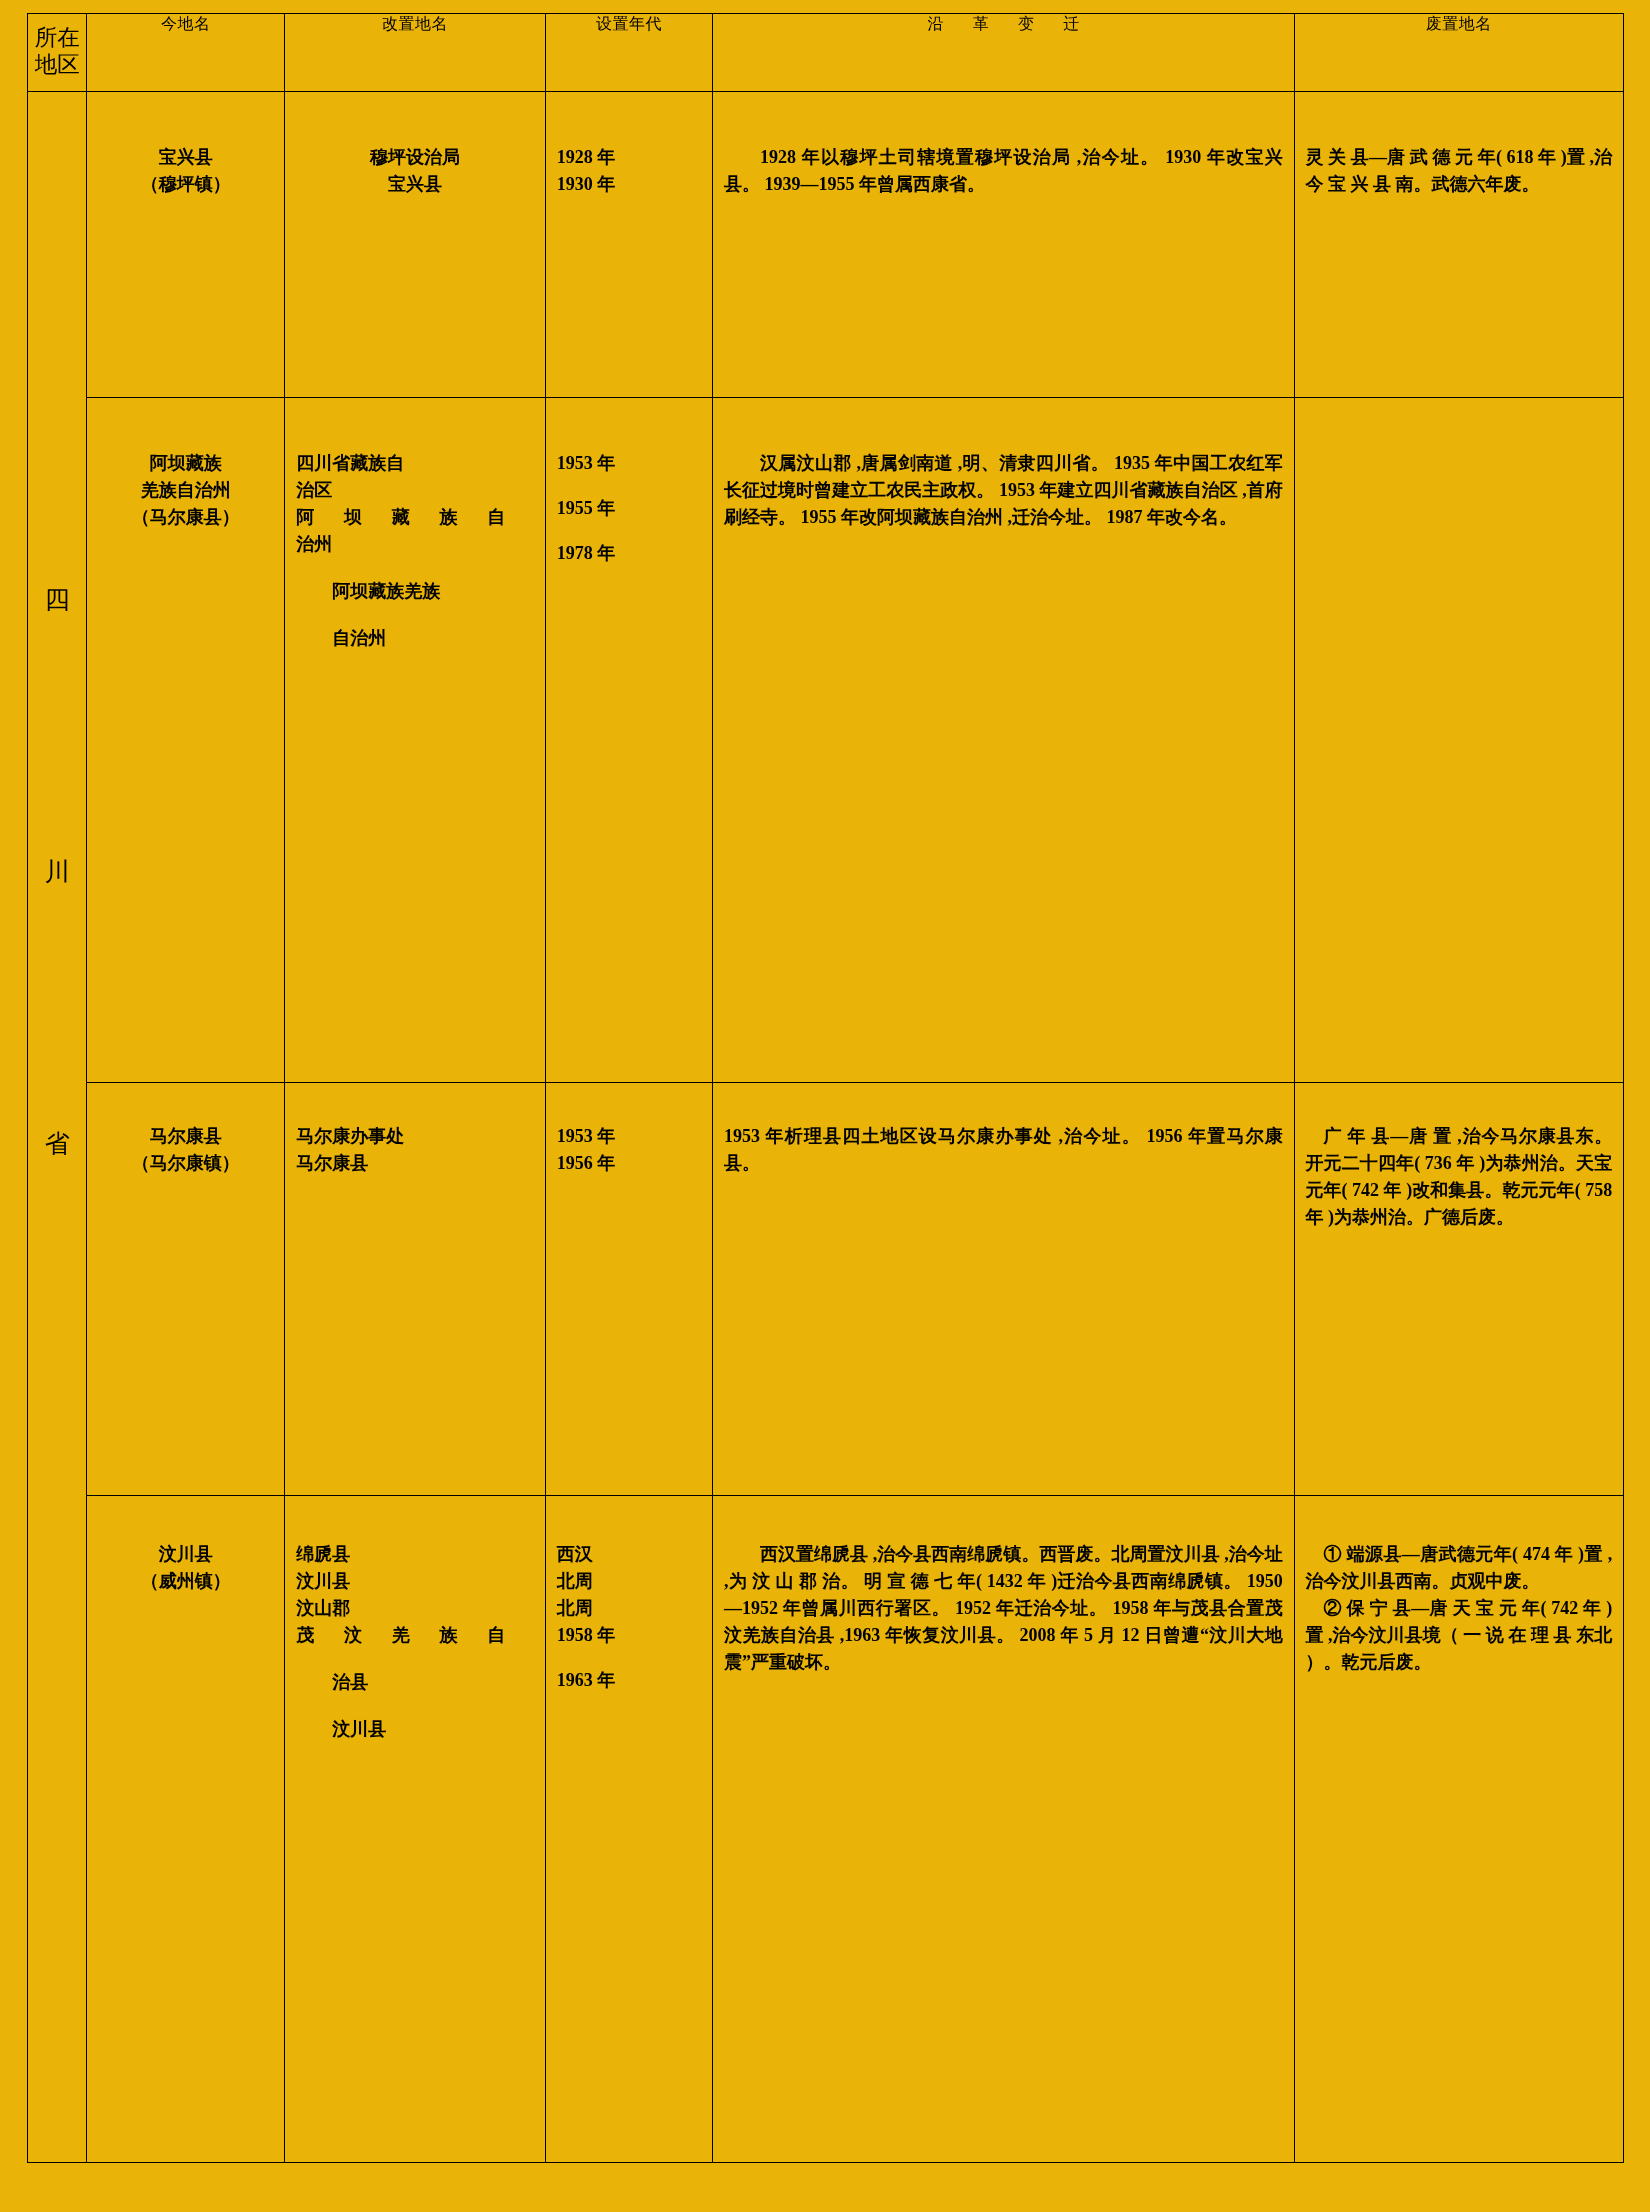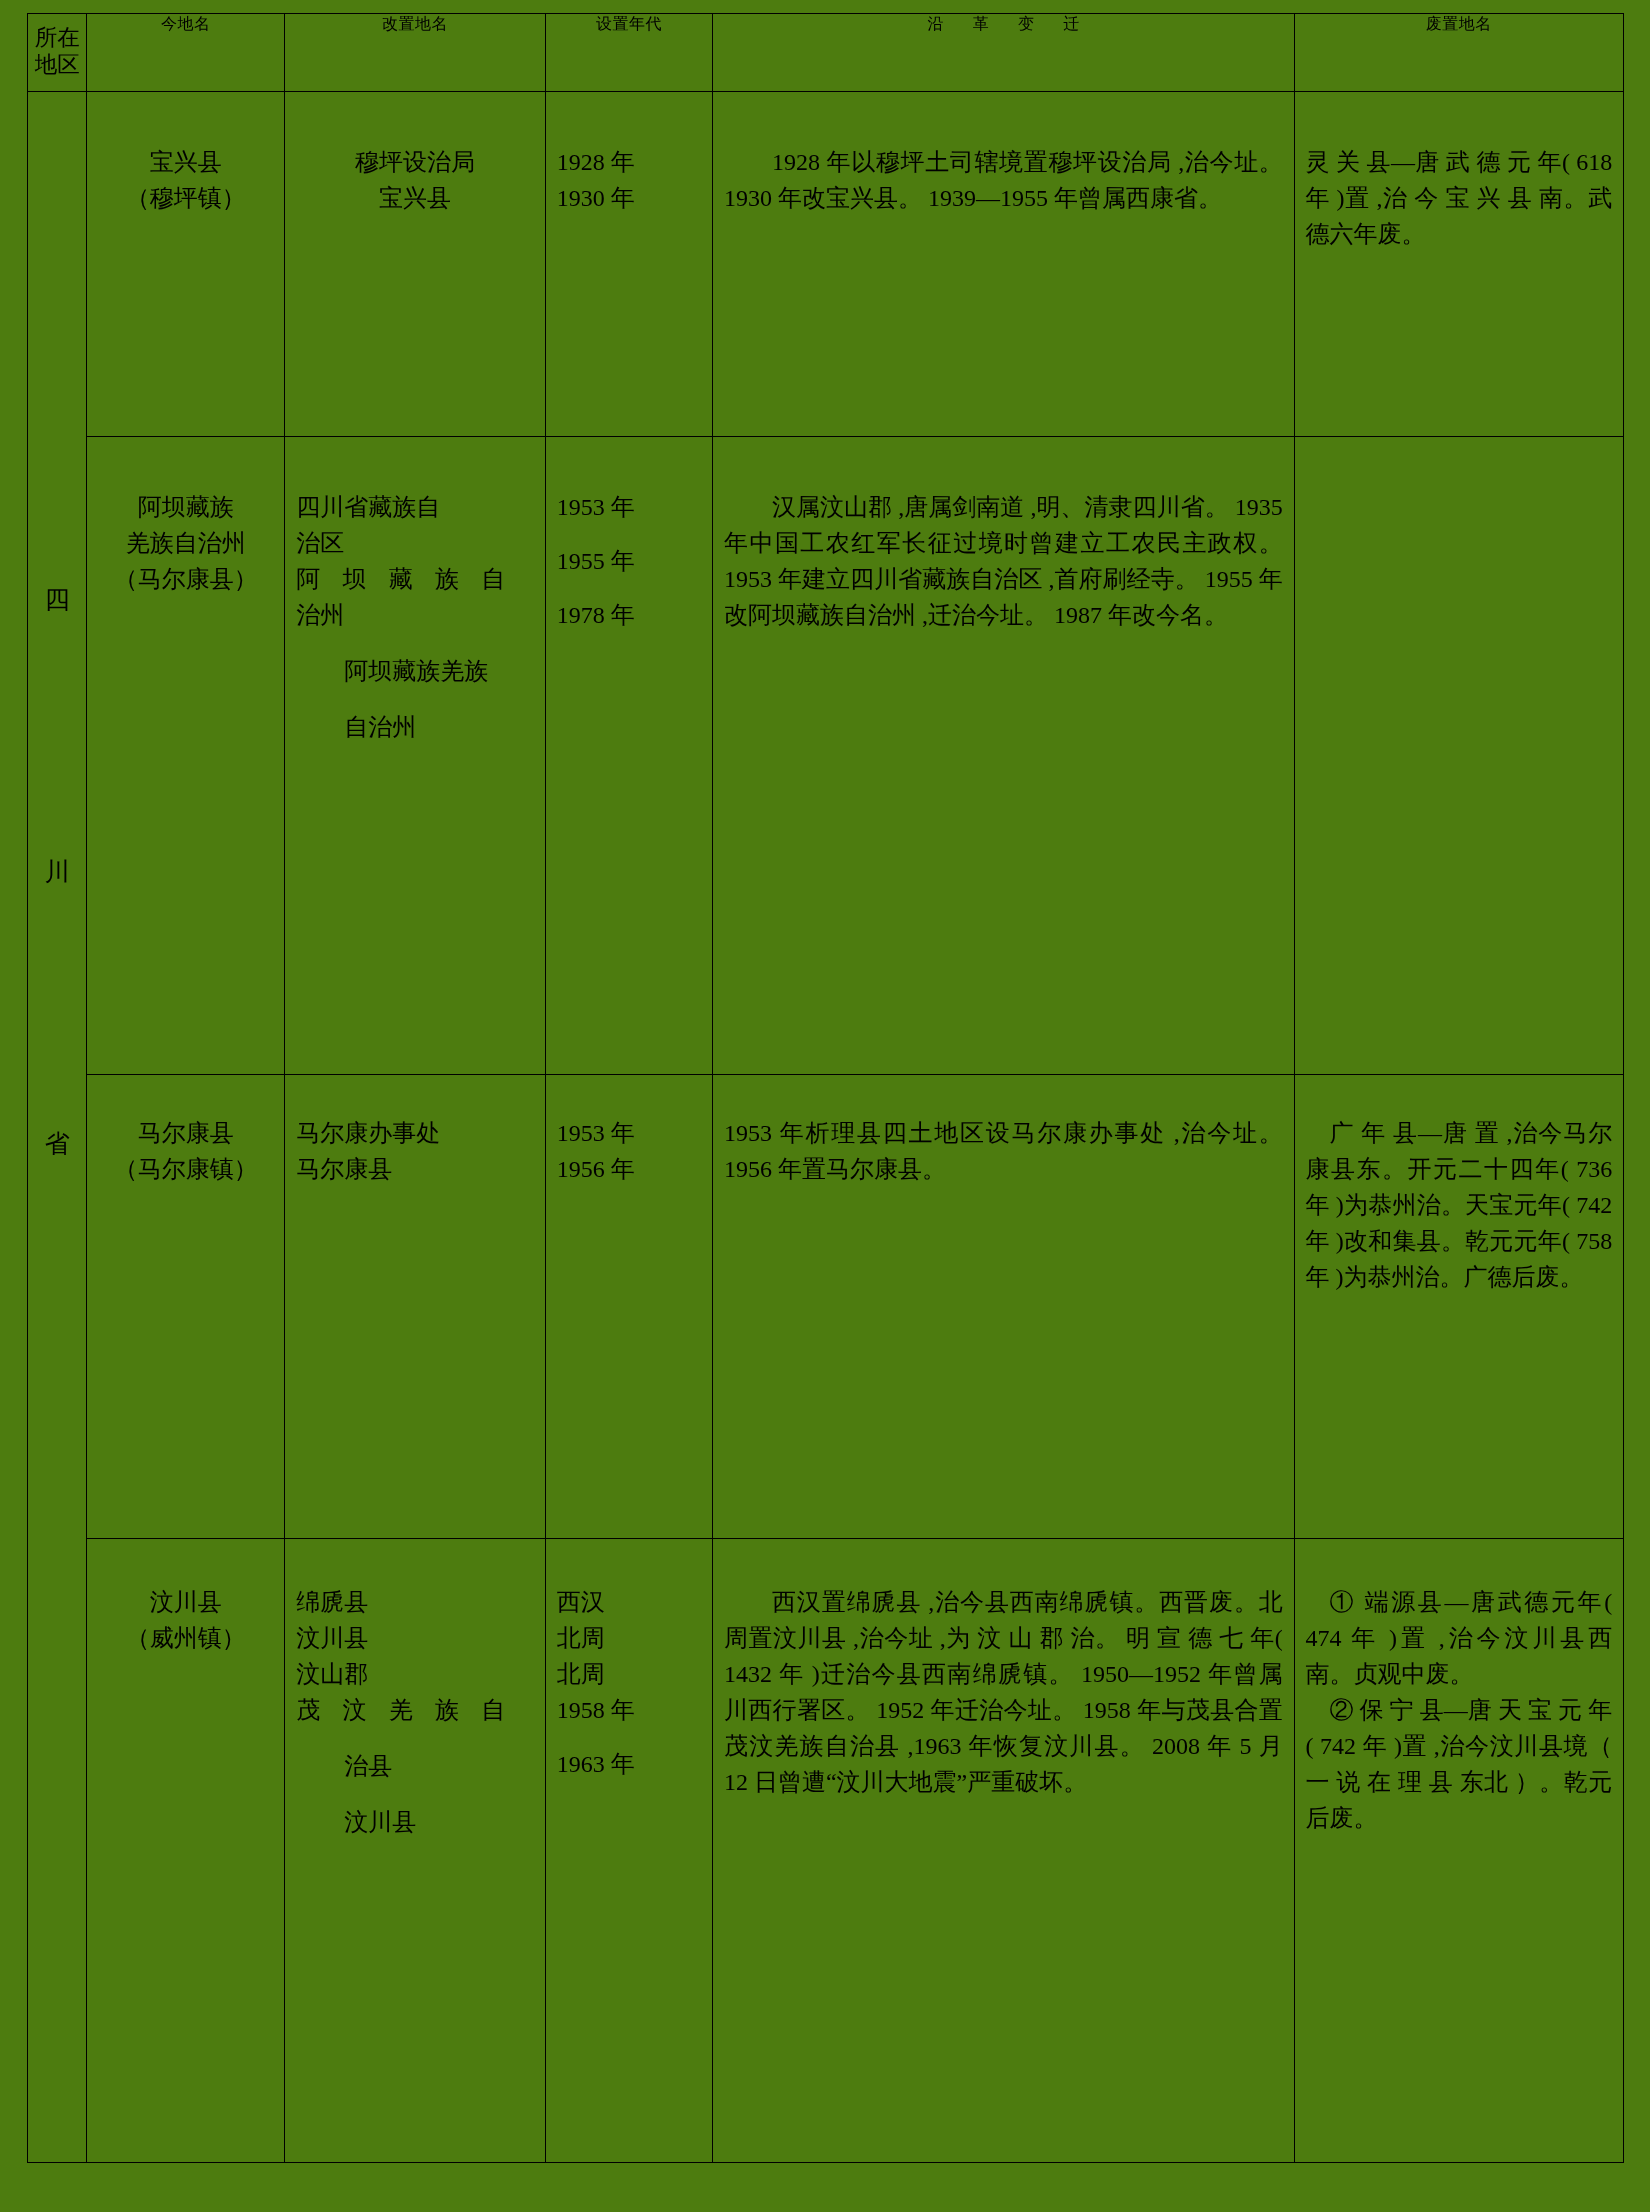--- a/index.html
+++ b/index.html
@@ -10,21 +10,21 @@
   body {
     font-family: "Liberation Serif", "DejaVu Serif", serif;
     color: #000000;
   }
   .page {
     width: 1651px;
     height: 2212px;
     position: relative;
     box-sizing: border-box;
     padding: 12.6px 27px 0 27px;
-    background: #4d7c0f;
+    background: #eab308;
   }
   table.gazetteer {
     border-collapse: collapse;
     width: 100%;
     table-layout: fixed;
   }
   table.gazetteer th,
   table.gazetteer td {
     border: 1.8px solid #000000;
     vertical-align: top;
@@ -71,22 +71,23 @@
     align-items: center;
   }
   .vert-label span {
     display: block;
   }
   .vert-label span.v1 { margin-top: 491px; }
   .vert-label span.v2 { margin-top: 239px; }
   .vert-label span.v3 { margin-top: 239px; }
 
   td.cell {
-    font-size: 24px;
+    font-size: 18px;
     line-height: 1.5;
+    font-weight: bold;
   }
   .cell-inner {
     padding: 12.6px 10.8px 12.6px 10.8px;
   }
   .center-block {
     text-align: center;
   }
   .left-block {
     text-align: left;
   }

